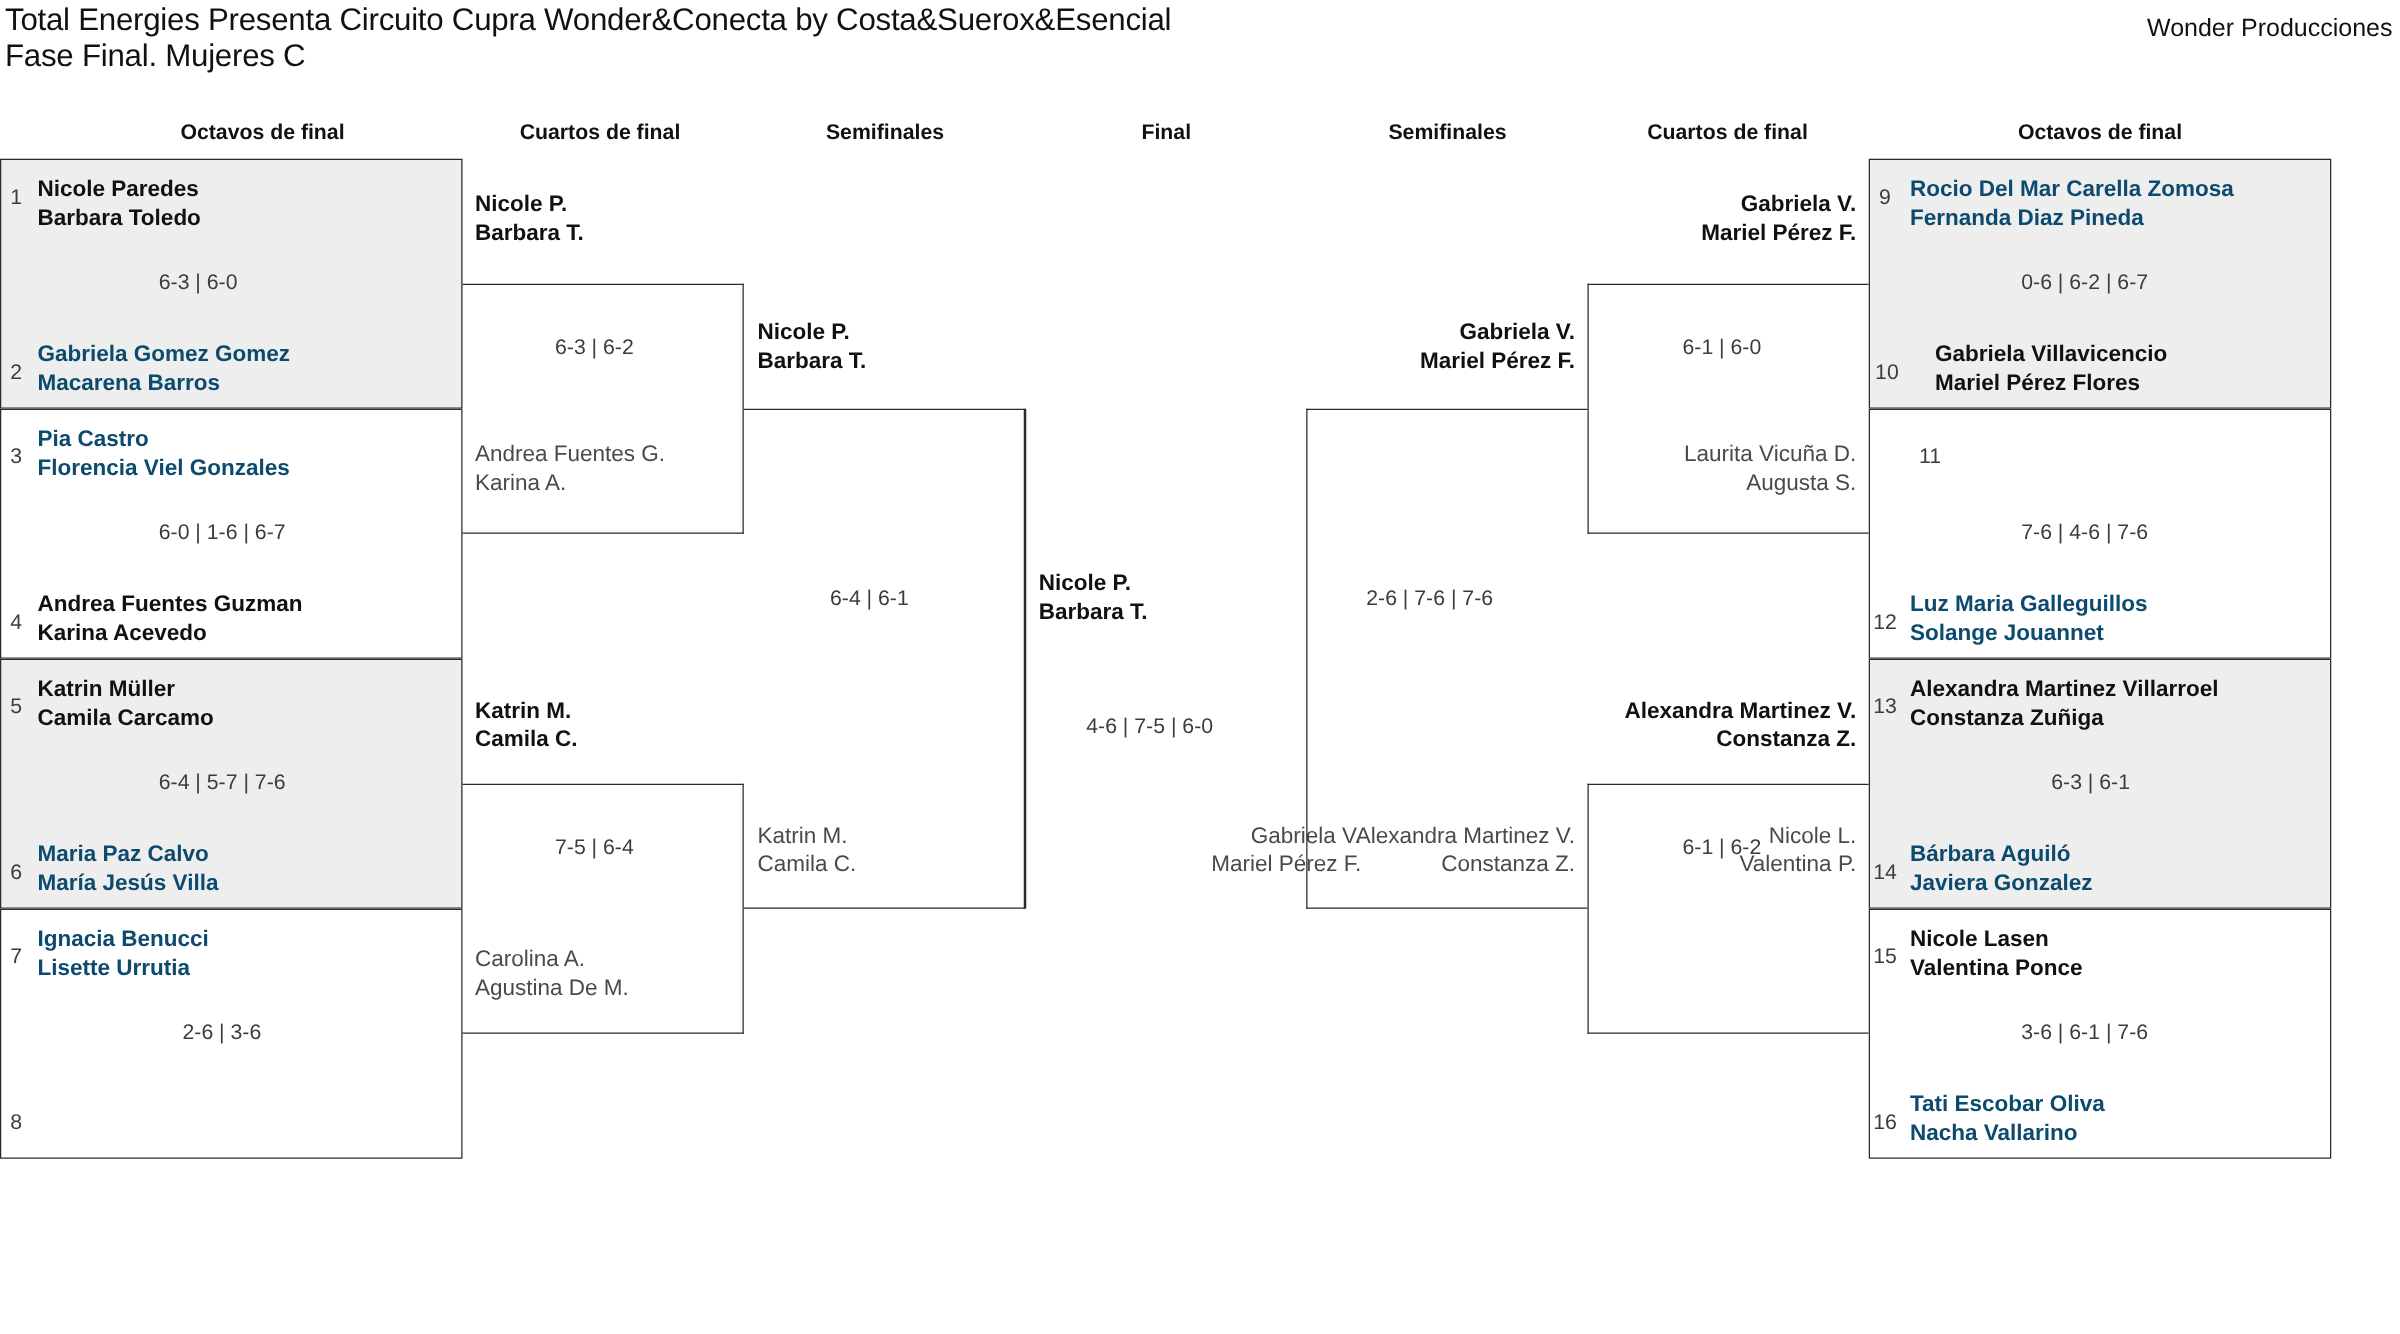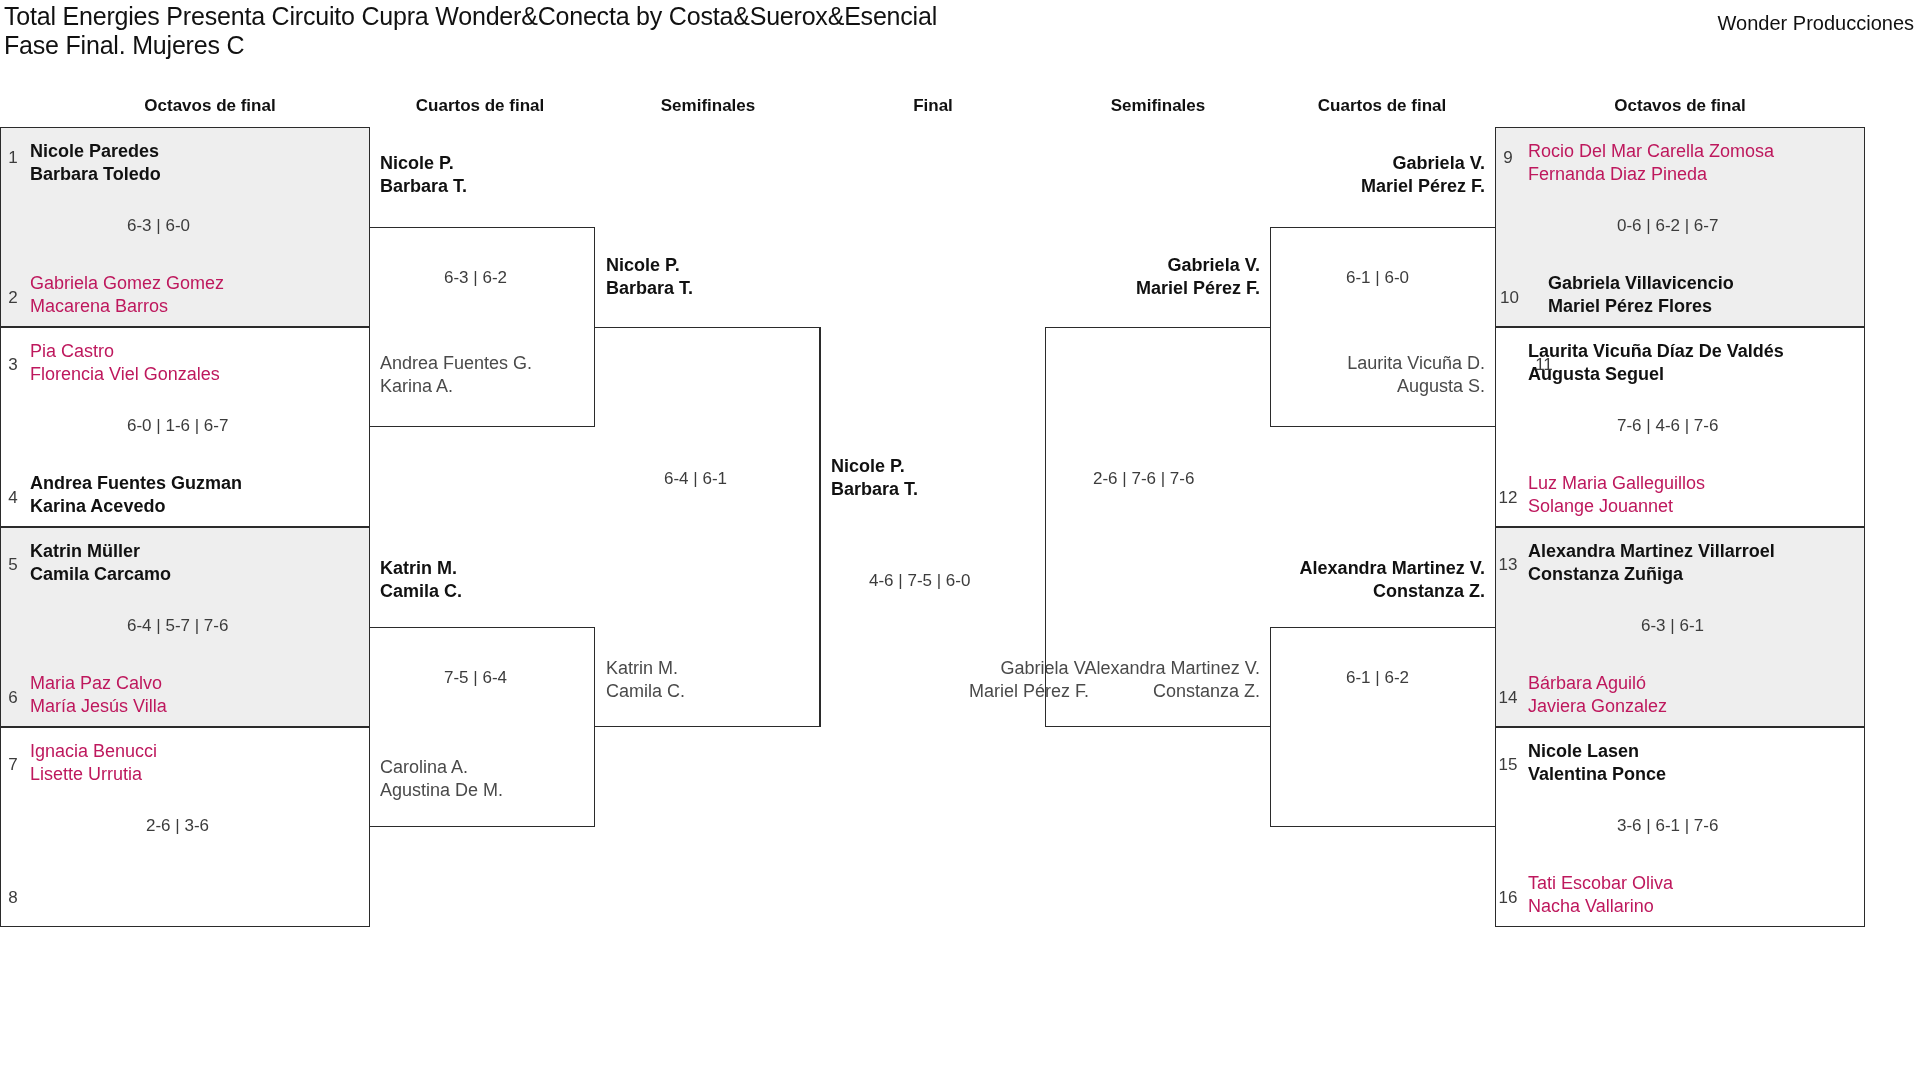--- a/index.html
+++ b/index.html
@@ -45,21 +45,21 @@
     position:absolute;
     font-size:17px;color:#3c3c3c;font-weight:400;
     width:22px;text-align:center;
   }
   .names{
     position:absolute;
     font-size:18px;line-height:23px;
     white-space:nowrap;
   }
   .names.win{font-weight:700;color:#111;}
-  .names.lose{font-weight:400;color:#be185d;}
+  .names.lose{font-weight:700;color:#0c4a6e;}
   .score{
     position:absolute;
     font-size:17px;color:#3c3c3c;
     white-space:nowrap;
   }
   .connector{
     position:absolute;
     border:1px solid #2b2b2b;
     box-sizing:border-box;
     background:transparent;
@@ -211,40 +211,40 @@
     <span>Laurita Vicuña D.</span><br>
     <span>Augusta S.</span>
   </div>
 
   <div class="connector" style="left:1270px;top:627px;width:225px;height:200px;border-right:none;"></div>
   <div class="lbl win right" style="left:1255px;top:557px;width:230px;">
     <span>Alexandra Martinez V.</span><br>
     <span>Constanza Z.</span>
   </div>
   <div class="sc" style="left:1346px;top:668px;">6-1 | 6-2</div>
+  <div class="lbl lose right" style="left:1255px;top:668px;width:230px;top:657px;">
+    <span>Nicole L.</span><br>
+    <span>Valentina P.</span>
+  </div>
 
   <div class="cell r16 shade" style="left:1495px;top:127px;width:370px;height:200px;"></div>
   <div class="seed" style="left:1497px;top:148px;">9</div>
   <div class="names lose" style="left:1528px;top:140px;">
     <span>Rocio Del Mar Carella Zomosa</span><br>
     <span>Fernanda Diaz Pineda</span>
   </div>
   <div class="score" style="left:1617px;top:216px;">0-6 | 6-2 | 6-7</div>
   <div class="seed" style="left:1497px;top:288px;text-align:right;">10</div>
   <div class="names win" style="left:1528px;top:272px;margin-left:20px;">
     <span>Gabriela Villavicencio</span><br>
     <span>Mariel Pérez Flores</span>
   </div>
 
   <div class="cell r16" style="left:1495px;top:327px;width:370px;height:200px;"></div>
   <div class="seed" style="left:1497px;top:355px;padding-left:36px;">11</div>
-  <div class="names win" style="left:1528px;top:340px;">
-    <span>Laurita Vicuña Díaz De Valdés</span><br>
-    <span>Augusta Seguel</span>
-  </div>
   <div class="score" style="left:1617px;top:416px;">7-6 | 4-6 | 7-6</div>
   <div class="seed" style="left:1497px;top:488px;">12</div>
   <div class="names lose" style="left:1528px;top:472px;">
     <span>Luz Maria Galleguillos</span><br>
     <span>Solange Jouannet</span>
   </div>
 
   <div class="cell r16 shade" style="left:1495px;top:527px;width:370px;height:200px;"></div>
   <div class="seed" style="left:1497px;top:555px;">13</div>
   <div class="names win" style="left:1528px;top:540px;">

